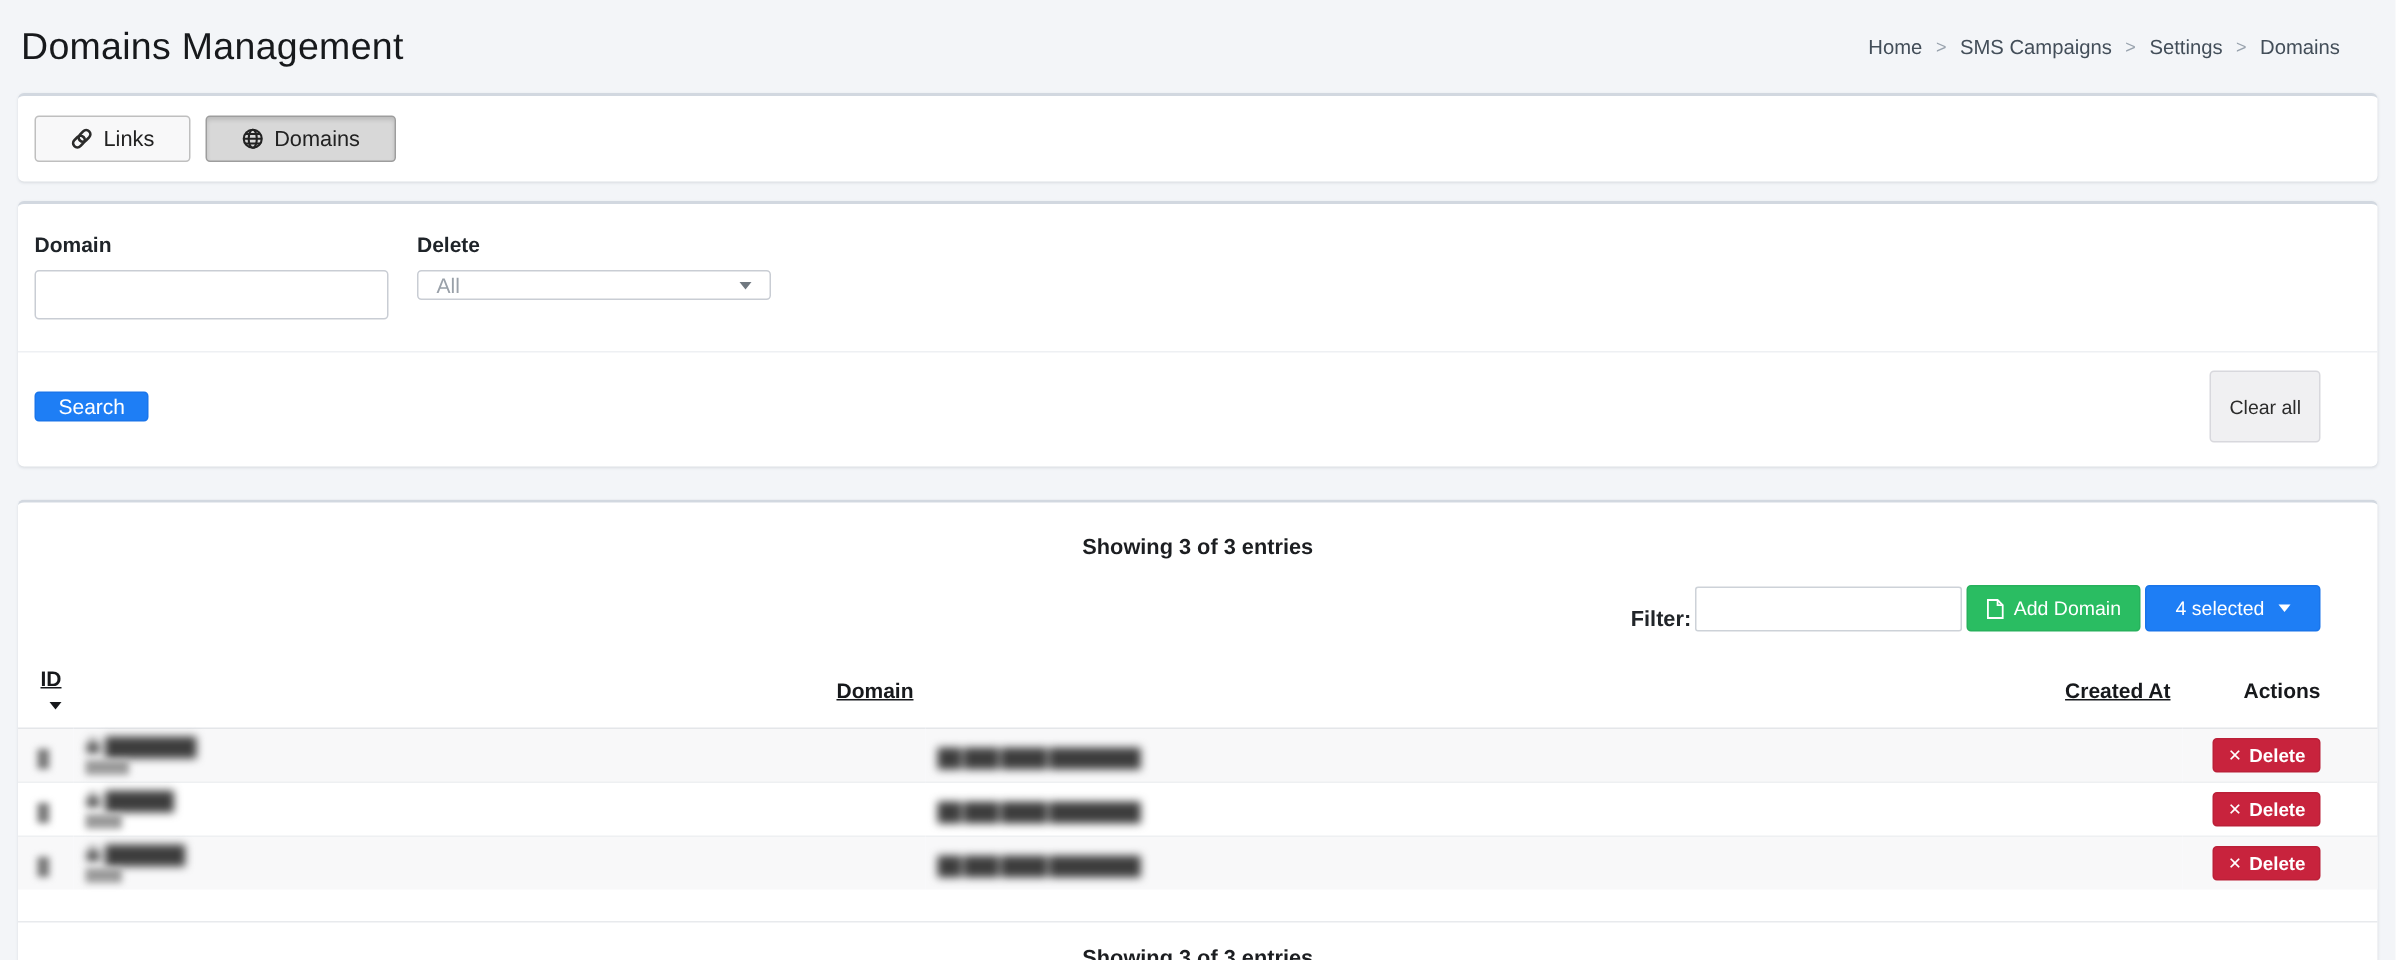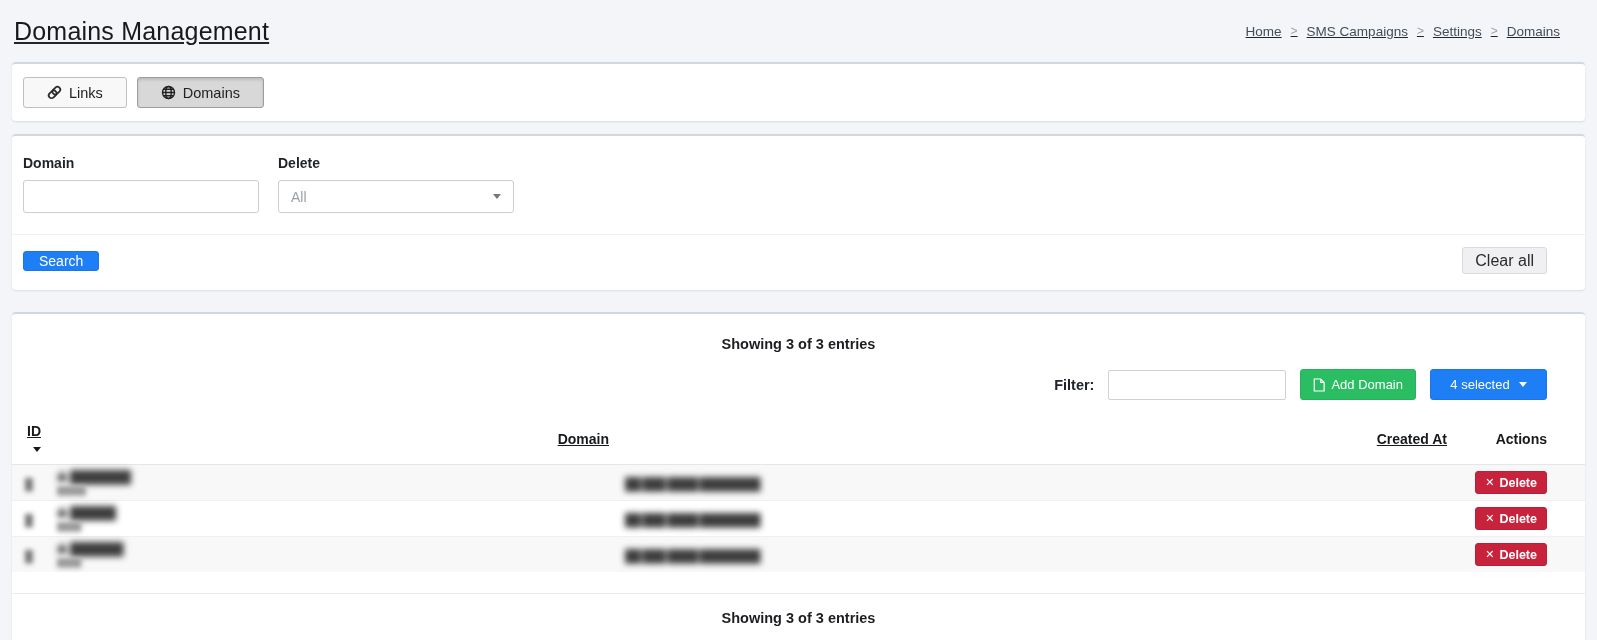--- a/index.html
+++ b/index.html
@@ -7,21 +7,21 @@
   body {
     font-family: "Liberation Sans", "DejaVu Sans", sans-serif;
     background: #f3f5f8;
     color: #212529;
     font-size: 14px;
   }
 
   
   .content-header {
     display: flex; justify-content: space-between; align-items: center;
-    height: 62px; padding: 0 37px 0 14px; text-decoration: underline;
+    height: 62px; padding: 0 37px 0 14px;
   }
   .page-title { font-size: 25px; font-weight: 500; color: #17191c; letter-spacing: .2px; }
   .breadcrumb { display: flex; align-items: center; gap: 9px; font-size: 13.5px; color: #434e59; }
   .breadcrumb a { color: #434e59; text-decoration: none; }
   .breadcrumb .sep { color: #98a2ad; font-size: 12px; }
 
   
   .card {
     background: #fff; margin: 0 12px; border-radius: 4px;
     border-top: 2px solid #d2d8e0;
@@ -46,43 +46,43 @@
   
   .card-filter { margin-bottom: 22px; }
   .filter-body { display: flex; gap: 19px; padding: 19px 22px 21px 11px; }
   .field { display: flex; flex-direction: column; }
   .field-label { font-weight: 700; font-size: 14px; color: #1e2control3; margin-bottom: 9px; color:#1f2429; }
   .text-input {
     width: 236px; height: 33px; border: 1px solid #c9cdd4; border-radius: 3px;
     padding: 0 10px; font-size: 14px; font-family: inherit; background: #fff; color:#333;
   }
   .select-box {
-    width: 236px; height: 33px; border: 1px solid #c9cdd4; border-radius: 3px;
+    width: 236px; height: 20px; border: 1px solid #c9cdd4; border-radius: 3px;
     display: flex; align-items: center; justify-content: space-between;
     padding: 0 12px; background: #fff; cursor: pointer;
   }
   .select-value { color: #9aa1a9; font-size: 14px; }
   .filter-footer {
     border-top: 1px solid #eef0f3;
     display: flex; justify-content: space-between; align-items: center;
     padding: 12px 38px 16px 11px;
   }
   .btn {
     display: inline-flex; align-items: center; justify-content: center; gap: 6px;
     border-radius: 3px; cursor: pointer; font-family: inherit; border: 1px solid transparent;
   }
   .btn-primary { background: #1e7ef5; border-color: #1a75ea; color: #fff; font-size: 14px; height: 20px; padding: 0 15px; }
-  .btn-default { background: #f0f0f2; border-color: #d8d8dd; color: #2b2b2b; font-size: 16px; height: 27px; padding: 0 12px; }
+  .btn-default { background: #f0f0f2; border-color: #d8d8dd; color: #2b2b2b; font-size: 13px; height: 48px; padding: 0 12px; }
 
   
   .card-table { padding-top: 16px; padding-bottom: 0; }
   .showing { text-align: center; font-weight: 700; font-size: 14.5px; color: #1c1e21; }
   .showing-top { margin: 6px 0 17px; }
   .toolbar {
-    display: flex; justify-content: flex-end; align-items: center; gap: 14px;
+    display: flex; justify-content: flex-end; align-items: flex-end; gap: 3px;
     padding-right: 38px; margin-bottom: 17px;
   }
   .toolbar-label { font-weight: 700; font-size: 14.5px; }
   .toolbar-input {
     width: 178px; height: 30px; border: 1px solid #cdd2d8; border-radius: 2px;
     padding: 0 8px; font-family: inherit; font-size: 13px;
   }
   .btn-sm { height: 31px; font-size: 13px; padding: 0 12px; font-weight: 400; }
   .btn-success { background: #2abd62; border-color: #27b15c; color: #fff; }
   .btn-selected { background: #1e7ef5; border-color: #1a75ea; color: #fff; min-width: 117px; }

